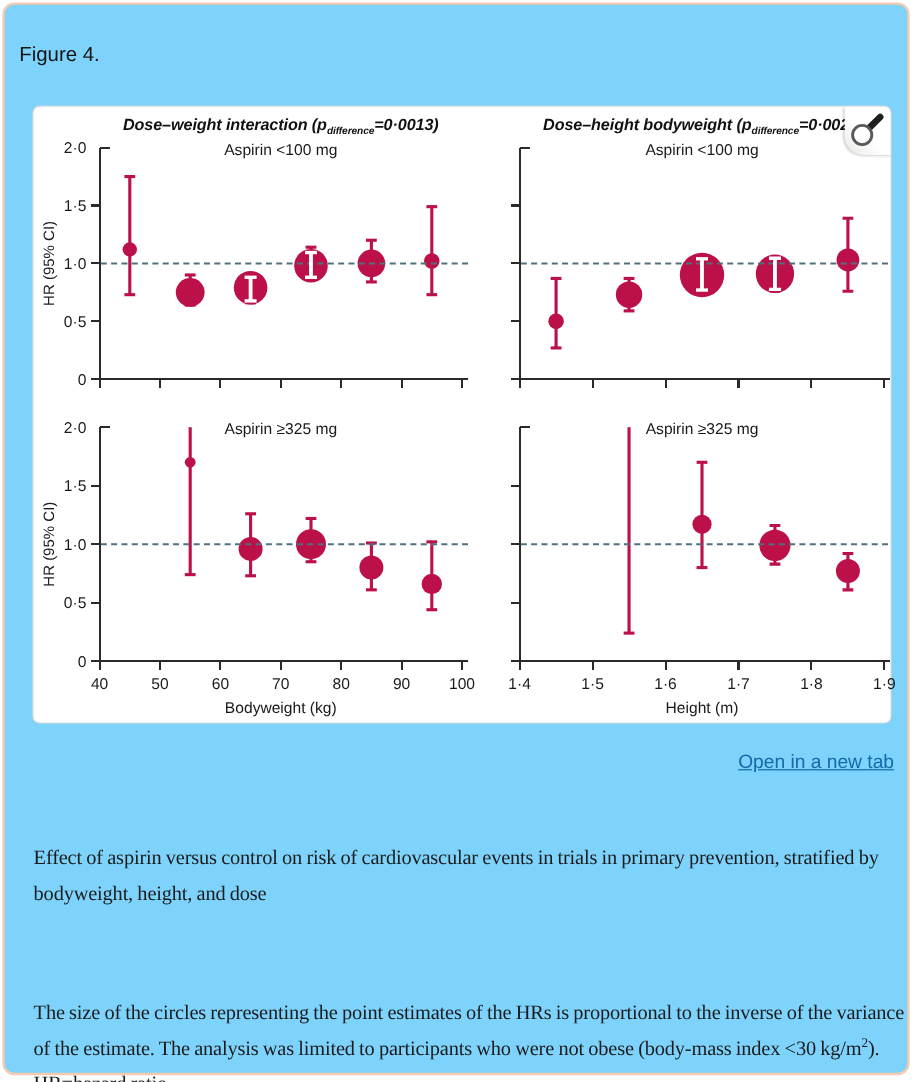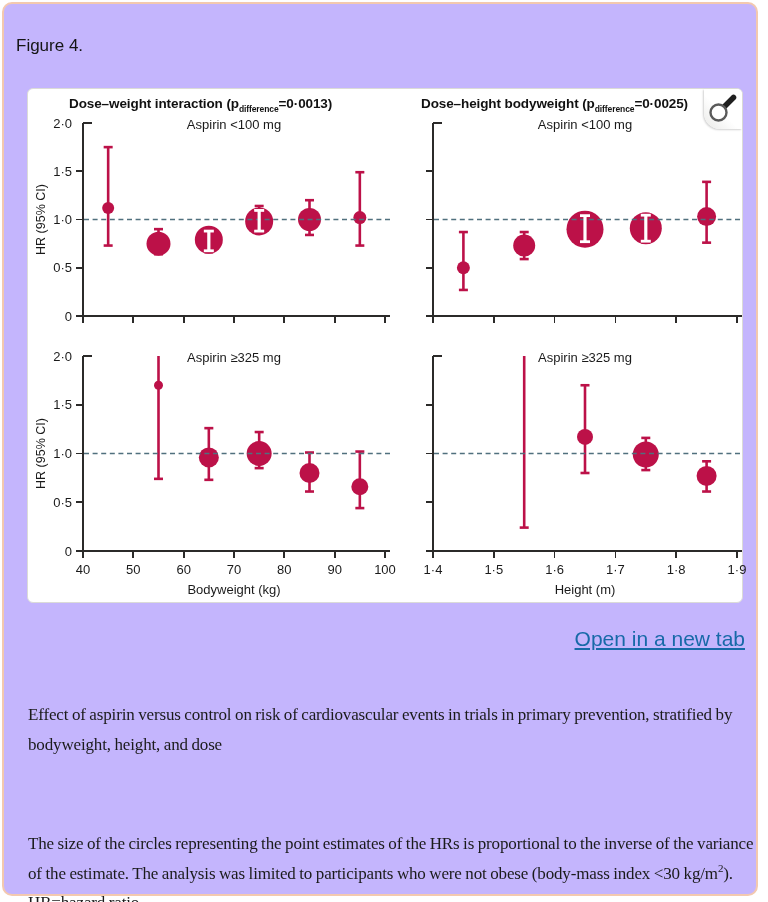--- a/index.html
+++ b/index.html
@@ -3,48 +3,48 @@
 <meta charset="utf-8">
 <style>
   html,body{margin:0;padding:0;}
   body{
     width:768px;height:902px;background:#ffffff;position:relative;
     font-family:"Liberation Sans",sans-serif;
   }
   .card{
     position:absolute;left:2px;top:2px;width:756px;height:894px;
     box-sizing:border-box;border:2px solid #F3C9AF;border-radius:10px;
-    background:#c4b5fd;
+    background:#7dd3fc;
     padding-left:24px;
   }
   .figure-label{
     position:absolute;left:12px;top:32px;font-size:17px;font-weight:500;color:#151515;
   }
   .panel{
     position:absolute;left:23px;top:84px;width:714px;height:513px;
     background:#ffffff;border:1px solid #DBDBD8;border-radius:6px;
   }
   .panel svg.plot{position:absolute;left:0;top:0;overflow:visible;}
   svg text{font-family:"Liberation Sans",sans-serif;fill:#1a1a1a;}
   .chart-title{
     position:absolute;top:7px;font-size:13.5px;font-weight:700;color:#111;
-    text-align:left;letter-spacing:-0.1px;white-space:nowrap;
+    text-align:center;letter-spacing:-0.1px;white-space:nowrap;font-style:italic;
   }
   .chart-title.t0{left:41px;width:330px;}
   .chart-title.t1{left:393px;width:330px;}
   .chart-title sub{font-size:8.5px;}
   .magnifier{
     position:absolute;right:0;top:0;width:38px;height:40px;margin:0;padding:0;
     border:none;cursor:pointer;
     background:linear-gradient(225deg,#ffffff 55%,#e9e9e7 100%);
     border-radius:0 5px 0 16px;
     box-shadow:-1px 1px 2px rgba(0,0,0,0.18);
   }
   .open-link{
-    position:absolute;top:623px;right:11px;font-size:21px;color:#1769A8;
+    position:absolute;top:623px;right:11px;font-size:16px;color:#1769A8;
     text-decoration:underline;cursor:pointer;
   }
   .caption{
     position:absolute;left:12px;width:742px;margin:12px;
     font-family:"Liberation Serif",serif;font-size:17px;line-height:29.5px;
     color:#1B1B1B;letter-spacing:-0.15px;word-spacing:-0.5px;
   }
   .caption sup{font-size:11px;line-height:0;}
 </style>
 </head>

